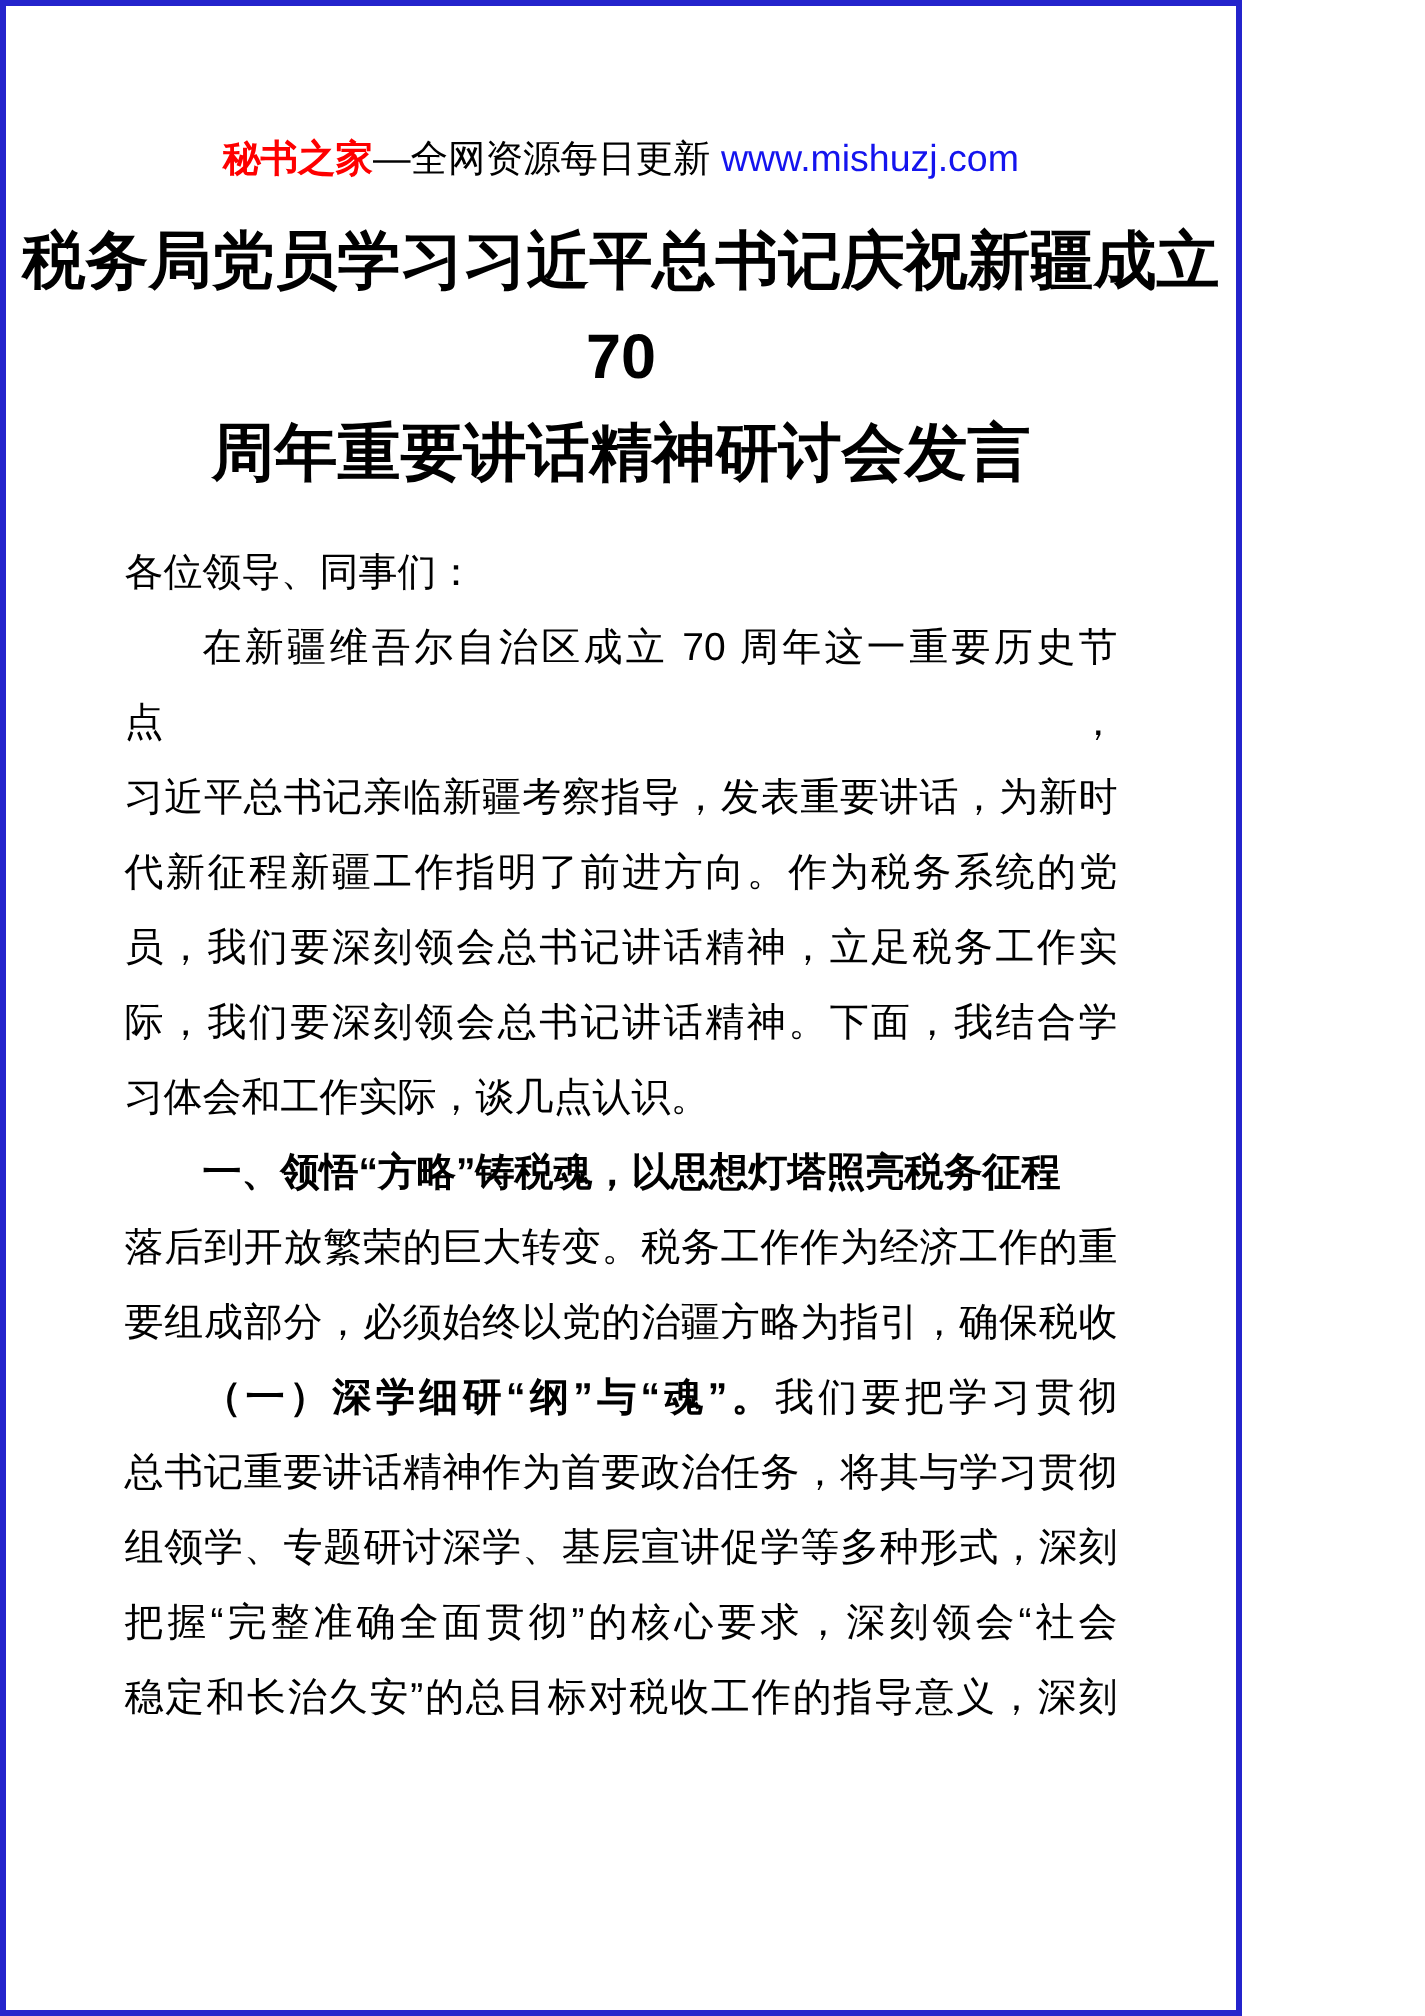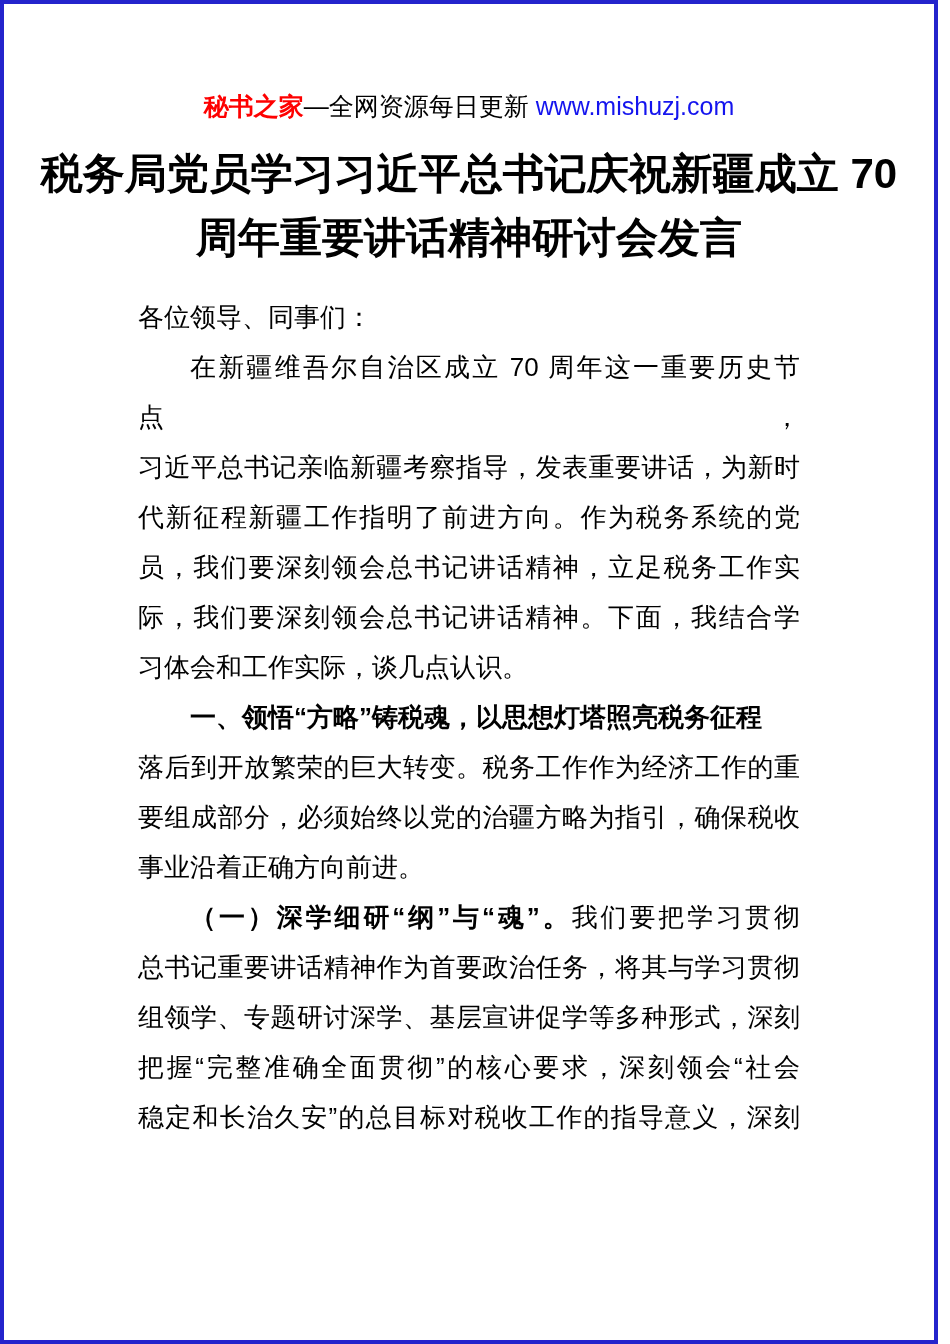--- a/index.html
+++ b/index.html
@@ -2,21 +2,21 @@
 <html><head>
 <meta charset="utf-8">
 <style>
   html, body {
     margin: 0;
     padding: 0;
     background: #ffffff;
   }
   .page {
     position: relative;
-    width: 938px;
+    width: 828px;
     height: 1344px;
     box-sizing: border-box;
     background: #ffffff;
     border: 4px solid #2424cc;
     overflow: hidden;
     font-family: "Liberation Sans", "DejaVu Sans", sans-serif;
     color: #000000;
   }
   .header {
     margin-top: 84px;
@@ -62,20 +62,19 @@
       <div class="body-line"><span>各位领导、同事们：</span></div>
       <div class="body-line stretch indent"><span>在新疆维吾尔自治区成立 70 周年这一重要历史节点，</span></div>
       <div class="body-line stretch"><span>习近平总书记亲临新疆考察指导，发表重要讲话，为新时</span></div>
       <div class="body-line stretch"><span>代新征程新疆工作指明了前进方向。作为税务系统的党</span></div>
       <div class="body-line stretch"><span>员，我们要深刻领会总书记讲话精神，立足税务工作实</span></div>
       <div class="body-line stretch"><span>际，我们要深刻领会总书记讲话精神。下面，我结合学</span></div>
       <div class="body-line"><span>习体会和工作实际，谈几点认识。</span></div>
       <div class="body-line indent"><span class="b">一、领悟“方略”铸税魂，以思想灯塔照亮税务征程</span></div>
       <div class="body-line stretch"><span>落后到开放繁荣的巨大转变。税务工作作为经济工作的重</span></div>
       <div class="body-line stretch"><span>要组成部分，必须始终以党的治疆方略为指引，确保税收</span></div>
-      <div class="body-line"><span>事业沿着正确方向前进。</span></div>
       <div class="body-line stretch indent"><span class="b">（一）深学细研“纲”与“魂”。</span><span>我们要把学习贯彻</span></div>
       <div class="body-line stretch"><span>总书记重要讲话精神作为首要政治任务，将其与学习贯彻</span></div>
       <div class="body-line stretch"><span>组领学、专题研讨深学、基层宣讲促学等多种形式，深刻</span></div>
       <div class="body-line stretch"><span>把握“完整准确全面贯彻”的核心要求，深刻领会“社会</span></div>
       <div class="body-line stretch"><span>稳定和长治久安”的总目标对税收工作的指导意义，深刻</span></div>
     </div>
 </div>
 
 </body></html>

